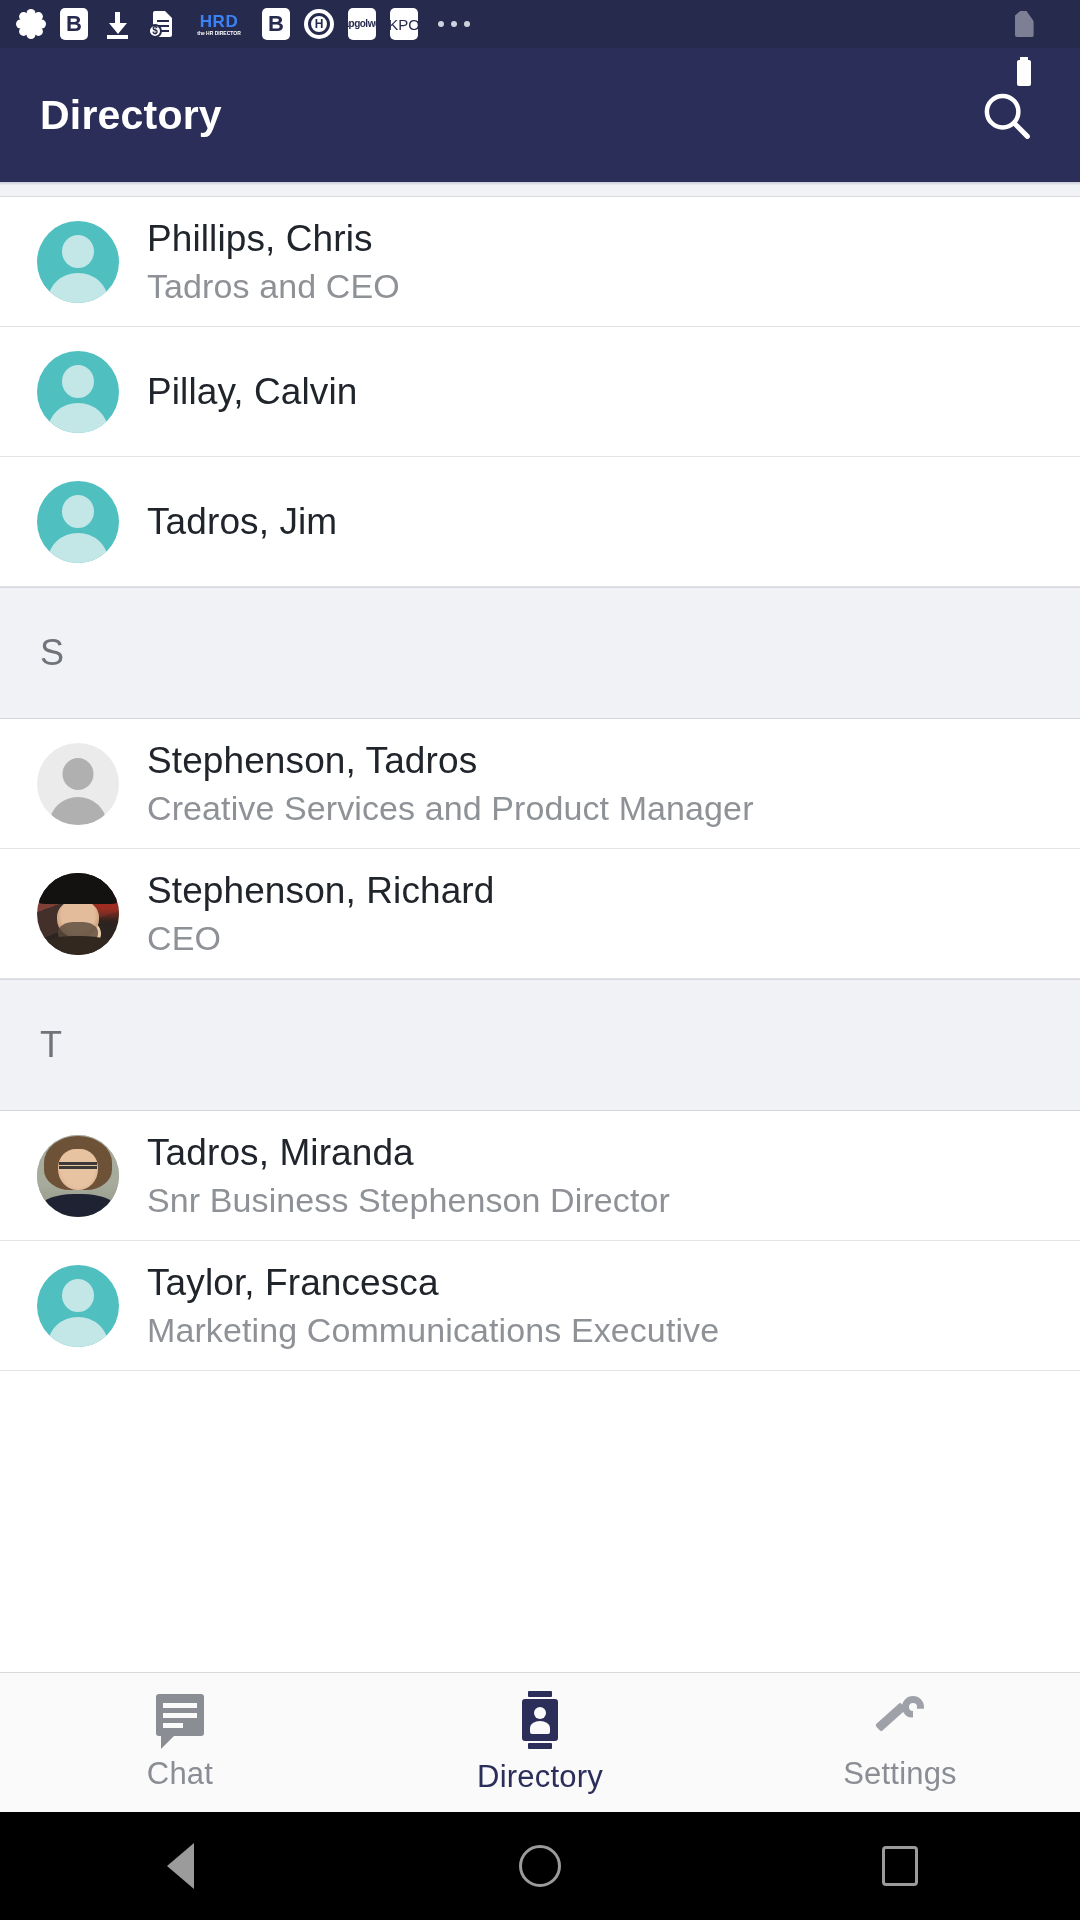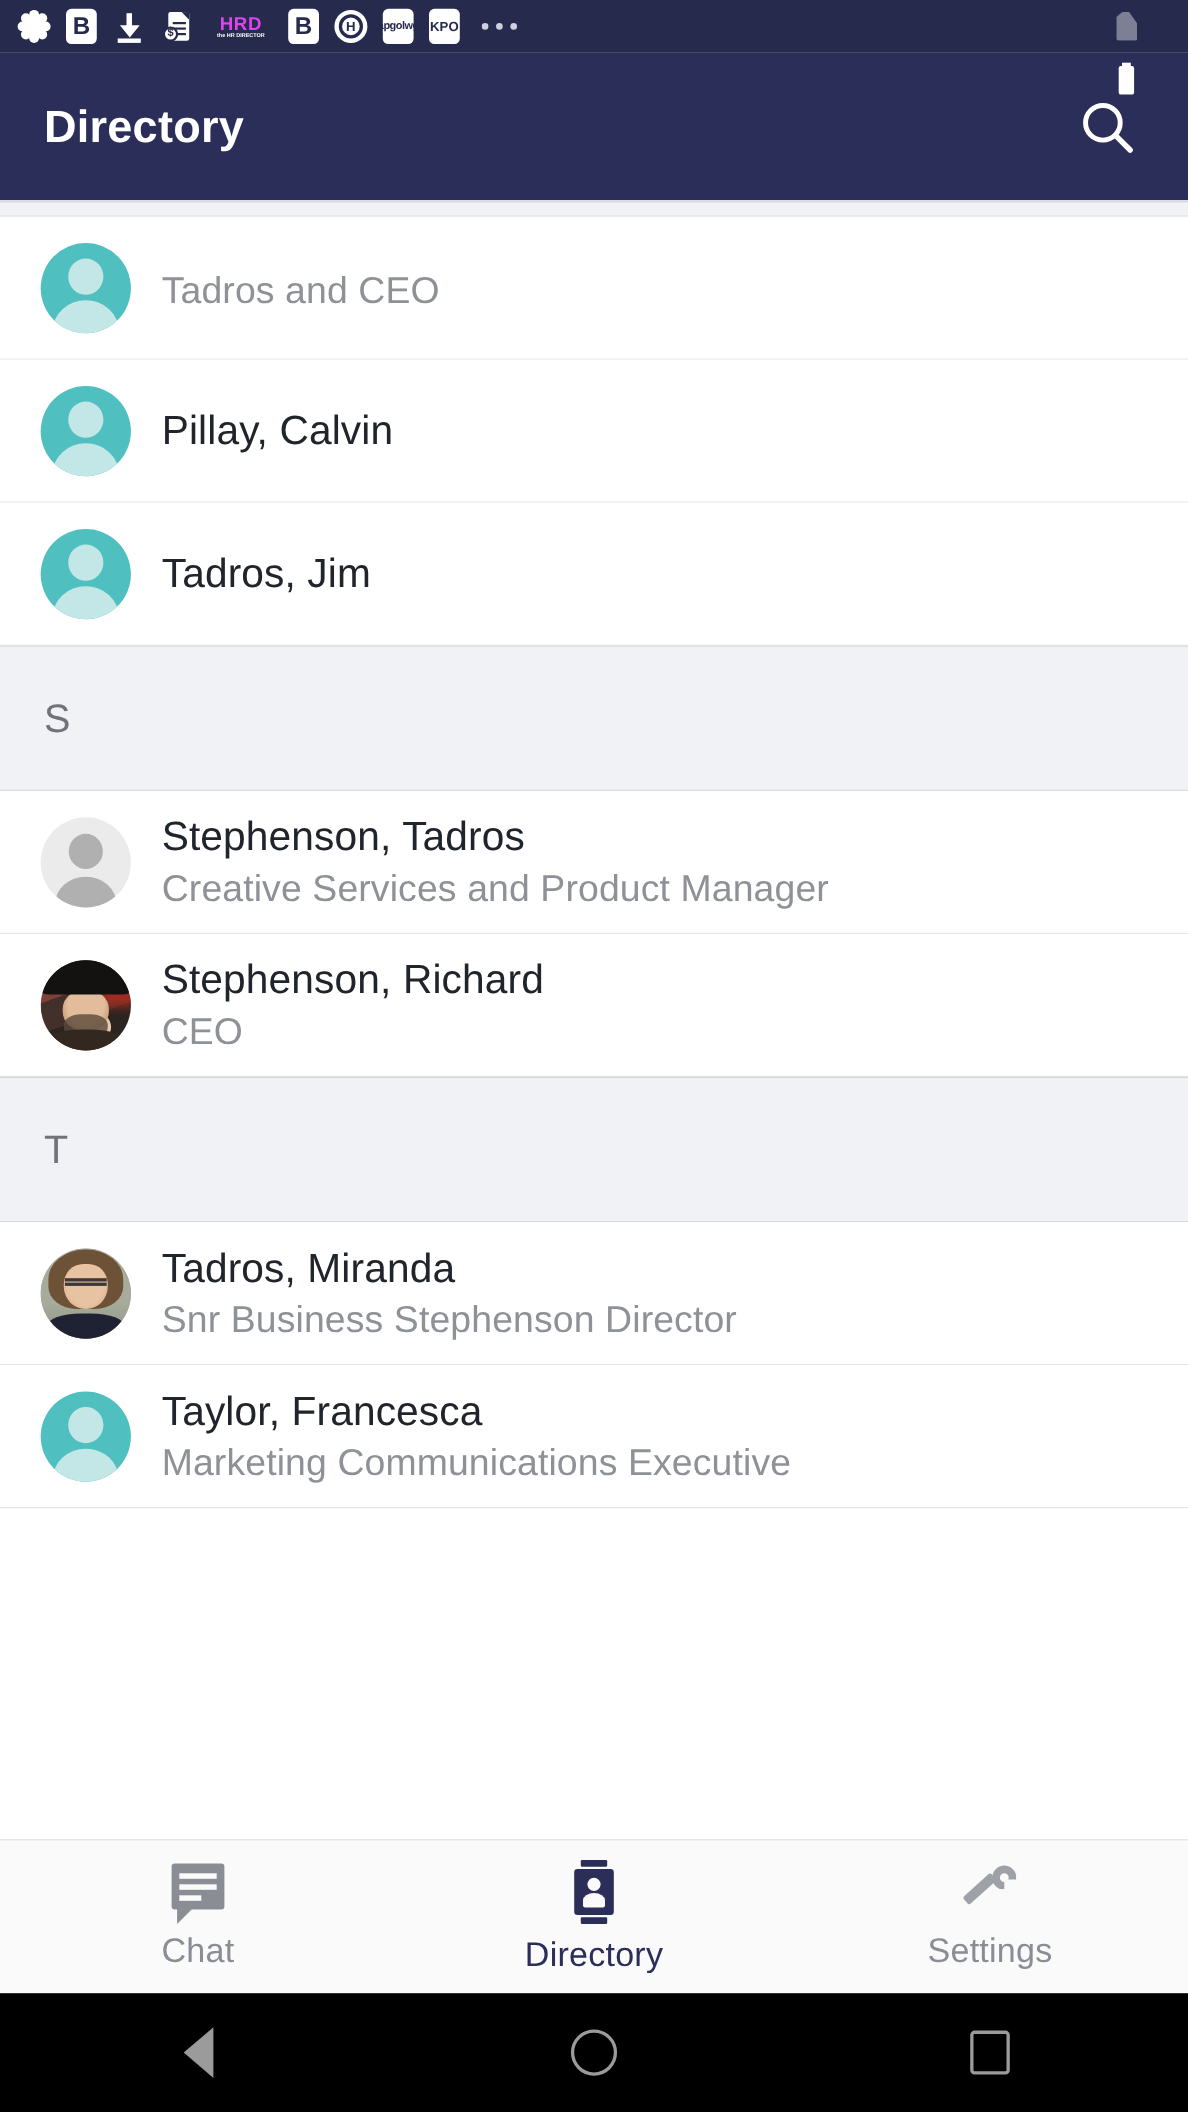--- a/index.html
+++ b/index.html
@@ -30,21 +30,21 @@
   }
   .ic-slack .d1{ transform:translate(-50%,-50%) rotate(45deg); }
   .ic-slack .d2{ transform:translate(-50%,-50%) rotate(-45deg); }
 
   .appbox{
     width:28px; height:32px; background:#fff; border-radius:5px;
     display:flex; align-items:center; justify-content:center;
     font-weight:bold; color:#262a4d; font-size:22px; line-height:1;
   }
   .appbox.small{ font-size:10px; letter-spacing:-.5px; }
-  .appbox.tiny{ font-size:12px; font-weight:bold; }
+  .appbox.tiny{ font-size:15px; font-weight:normal; }
 
   .ic-download{ position:relative; }
   .ic-download .stem{ position:absolute; left:13px; top:4px; width:5px; height:16px; background:#fff; }
   .ic-download .head{
     position:absolute; left:7px; top:15px; width:0;height:0;
     border-left:9px solid transparent; border-right:9px solid transparent; border-top:11px solid #fff;
   }
   .ic-download .bar{ position:absolute; left:5px; top:27px; width:21px; height:4px; background:#fff; }
 
   .ic-doc{ position:relative; }
@@ -57,21 +57,21 @@
   }
   .ic-doc .ln{ position:absolute; left:11px; width:12px; height:2px; background:#262a4d; }
   .ic-doc .l1{ top:12px; } .ic-doc .l2{ top:17px; } .ic-doc .l3{ top:22px; }
   .ic-doc .coin{
     position:absolute; left:2px; top:16px; width:14px;height:14px; border-radius:50%;
     background:#fff; border:2px solid #262a4d; color:#262a4d; font-size:10px; font-weight:bold;
     display:flex; align-items:center; justify-content:center; line-height:1;
   }
 
   .ic-hrd{ width:58px; display:flex; flex-direction:column; align-items:center; justify-content:center; }
-  .ic-hrd .t1{ color:#d946ef; font-weight:bold; font-size:17px; letter-spacing:.5px; line-height:1; }
+  .ic-hrd .t1{ color:#3b82f6; font-weight:bold; font-size:17px; letter-spacing:.5px; line-height:1; }
   .ic-hrd .t2{ color:#fff; font-size:5px; font-weight:bold; line-height:1; margin-top:1px; }
 
   .ic-hcirc{ display:flex; align-items:center; justify-content:center; }
   .ic-hcirc .ring{
     width:30px;height:30px;border-radius:50%;background:#fff;
     display:flex;align-items:center;justify-content:center;
   }
   .ic-hcirc .ring span{
     width:22px;height:22px;border-radius:50%;border:3px solid #262a4d;
     display:flex;align-items:center;justify-content:center;
@@ -357,20 +357,21 @@
   <div class="listwrap">
     <div class="topshadow"></div>
     <div class="topstrip"></div>
 
     <div class="row">
       <div class="avatar av-teal">
           <i class="head"></i>
           <i class="body"></i>
         </div>
       <div class="texts">
+        <div class="nm">Phillips, Chris</div>
         <div class="ttl">Tadros and CEO</div>
       </div>
     </div>
 
     <div class="row one">
       <div class="avatar av-teal">
           <i class="head"></i>
           <i class="body"></i>
         </div>
       <div class="texts">

